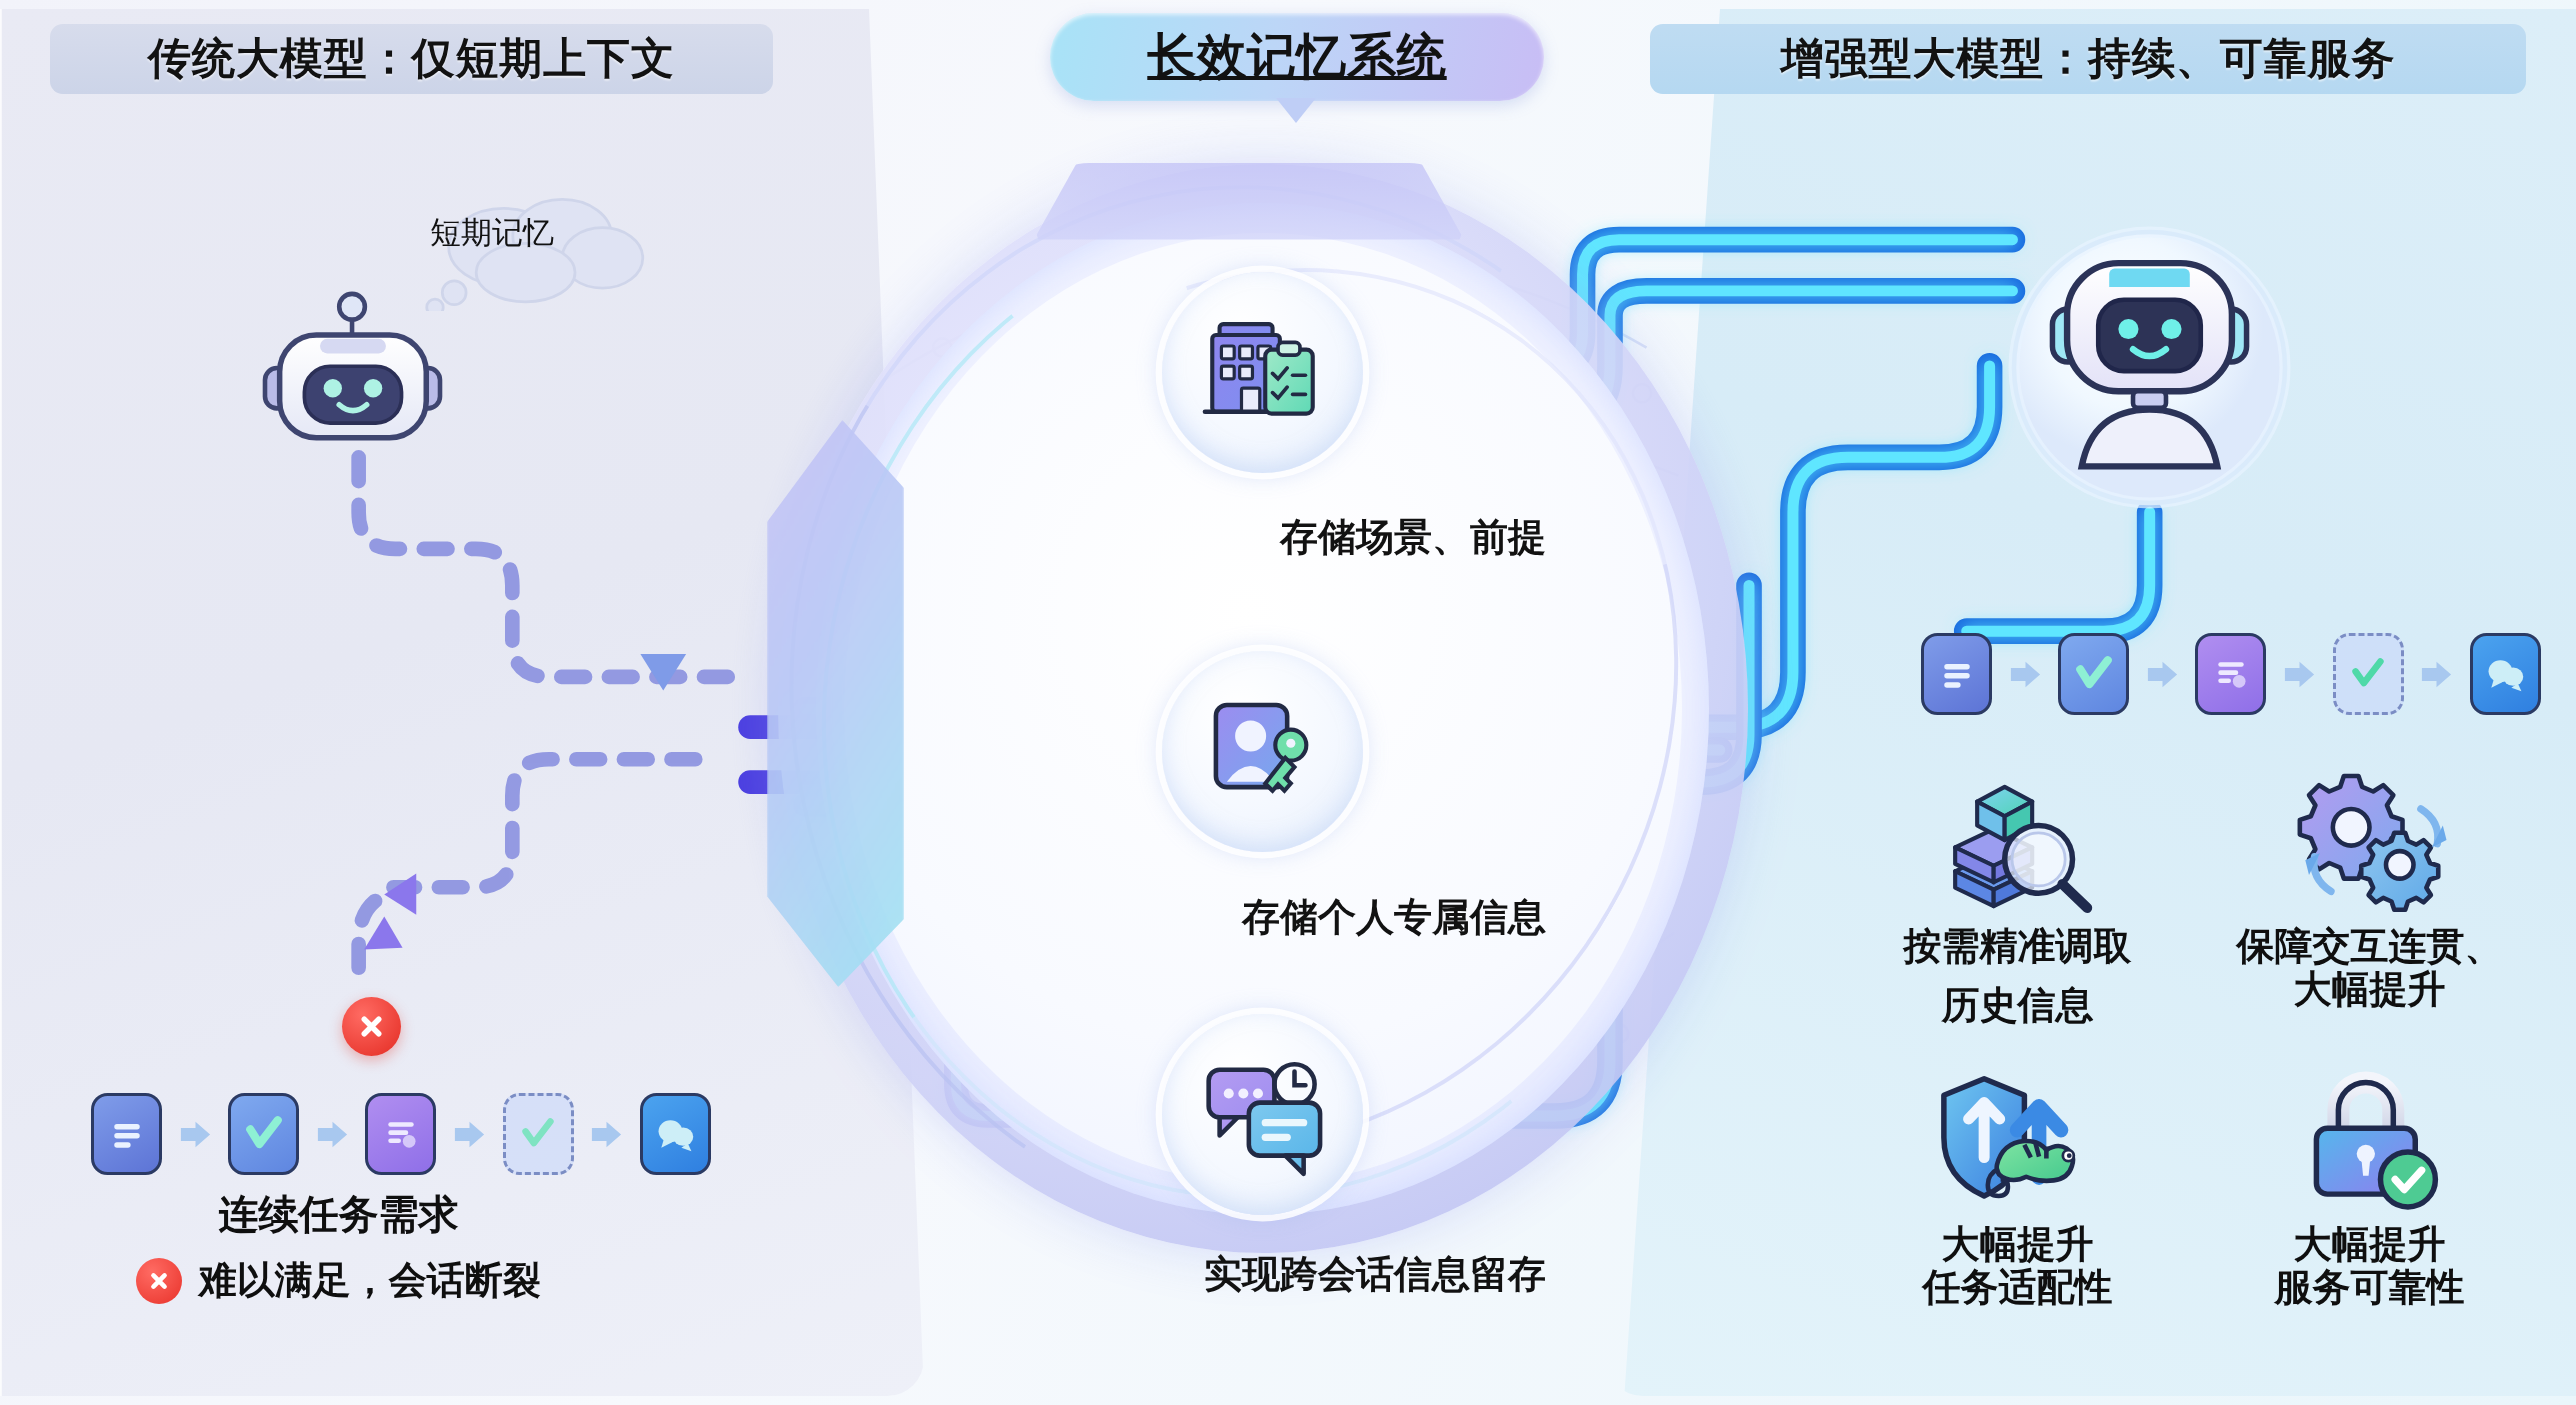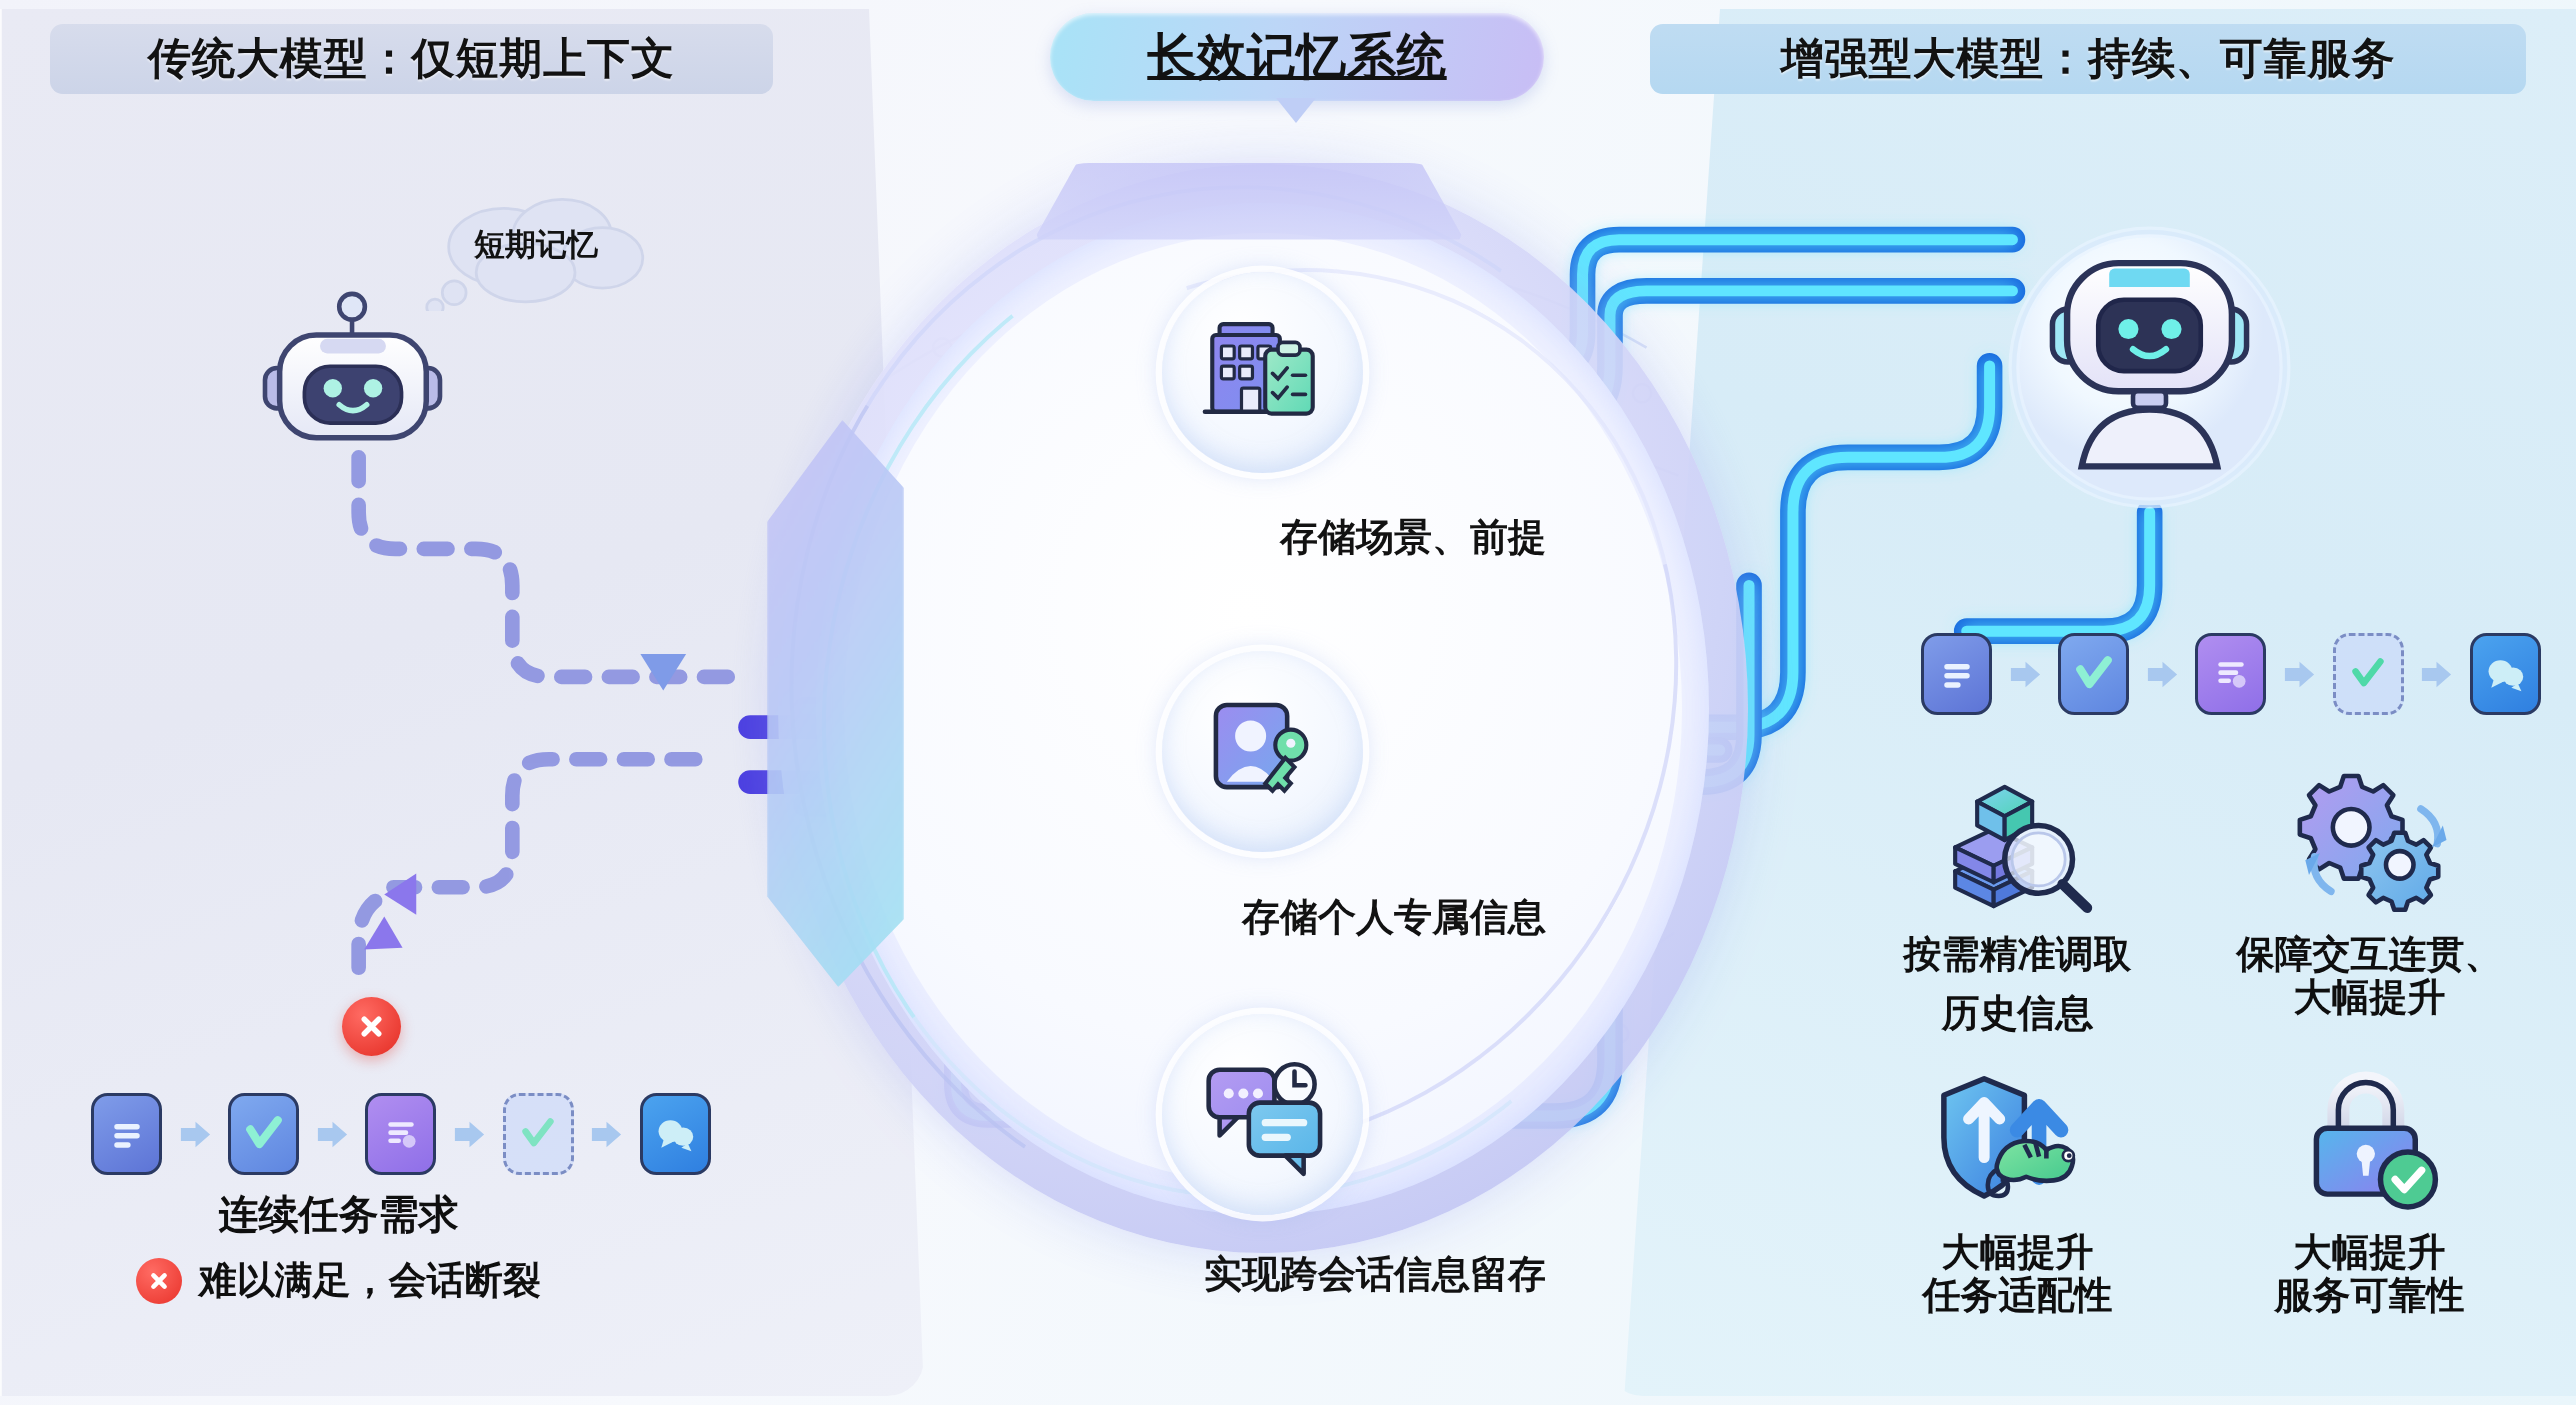--- a/index.html
+++ b/index.html
@@ -123,39 +123,39 @@
   #node1 { left:1162px; top:272px; }
   #node1-label { left:979px; top:512px; }
   #node2 { left:1162px; top:651px; }
   #node2-label { left:979px; top:892px; }
   #node3 { left:1162px; top:1014px; }
   #node3-label { left:979px; top:1249px; }
 
   
   #robot-left { position:absolute; left:254px; top:291px; width:197px; height:156px; }
   #cloud { position:absolute; left:423px; top:192px; width:229px; height:119px; }
-  #cloud-text { position:absolute; left:430px; top:224px; width:212px; text-align:center;
-                font-size:31px; font-weight:bold; color:#121212; }
+  #cloud-text { position:absolute; left:430px; top:212px; width:212px; 
+                font-size:31px; font-weight:normal; color:#121212; }
   #robot-right { position:absolute; left:2003px; top:221px; width:293px; height:293px; }
 
   
   .chain { position:absolute; display:flex; align-items:center; gap:14.6px; }
   .chain-icon { width:71px; height:82px; border-radius:16.5px; position:relative;
                 border:3.7px solid #2b3a63; display:flex; align-items:center; justify-content:center; }
   .chain-icon.c1 { background:linear-gradient(150deg,#7f9ce9,#5d74d6); }
   .chain-icon.c2 { background:linear-gradient(150deg,#7fa9ef,#5f86e0); }
   .chain-icon.c3 { background:linear-gradient(150deg,#b08ef0,#8f6fe8); }
   .chain-icon.c4 { background:rgba(200,215,250,.6); border:3.7px dashed #7b8dc4; }
   .chain-icon.c5 { background:linear-gradient(150deg,#4ba3ef,#2f7fe0); }
   .arrow-s { width:37px; height:31px; }
 
   
   .feat { position:absolute; width:293px; text-align:center; }
   .feat-ico { height:160px; display:flex; align-items:flex-end; justify-content:center; }
-  .feat-txt { margin-top:14px; font-size:38px; line-height:1.14; font-weight:bold; color:#0f0f0f; }
+  .feat-txt { margin-top:6px; font-size:38px; line-height:1.14; font-weight:bold; color:#0f0f0f; }
 
   
   #left-chain-title { position:absolute; left:55px; top:1187px; width:567px; text-align:center;
                       font-size:40px; font-weight:bold; color:#0f0f0f; }
   #left-fail { position:absolute; left:55px; top:1255px; width:567px;
                display:flex; align-items:center; justify-content:center; gap:16.5px;
                font-size:38px; font-weight:bold; color:#0f0f0f;text-align:right; }
   .xbadge { width:46px; height:46px; border-radius:50%; flex:0 0 auto;
             background:radial-gradient(circle at 35% 30%,#ff6b63,#e8322a);
             display:flex; align-items:center; justify-content:center; }

